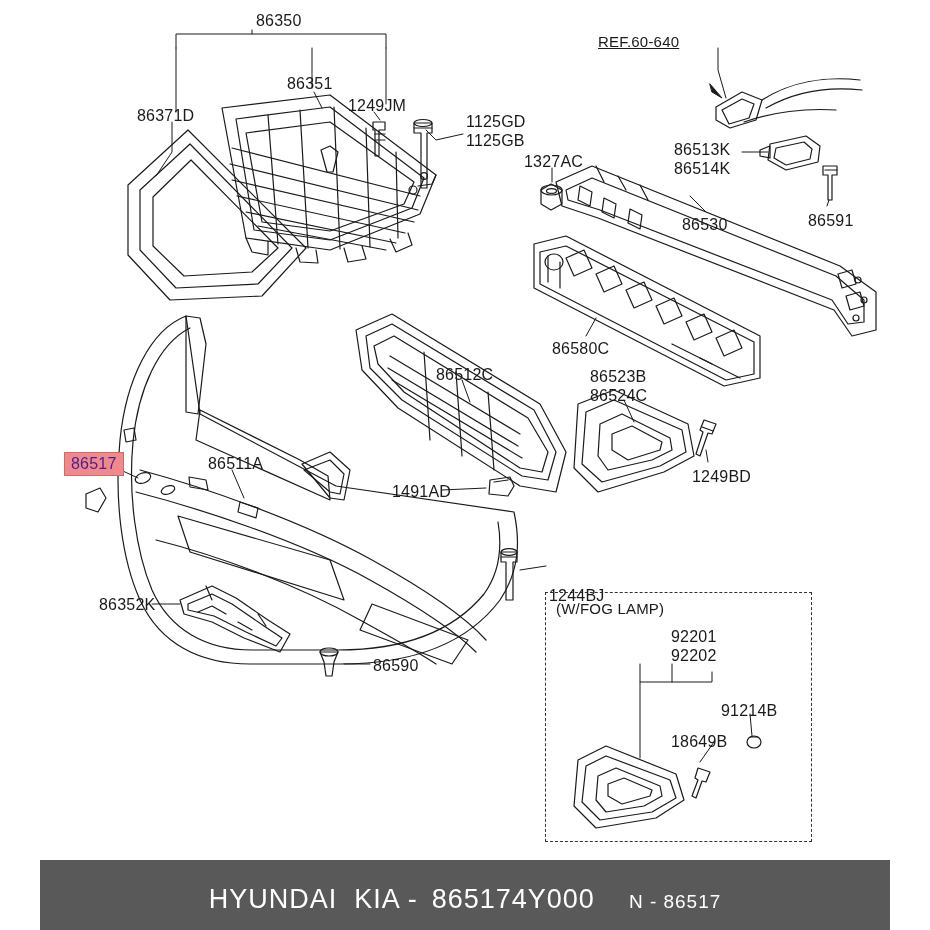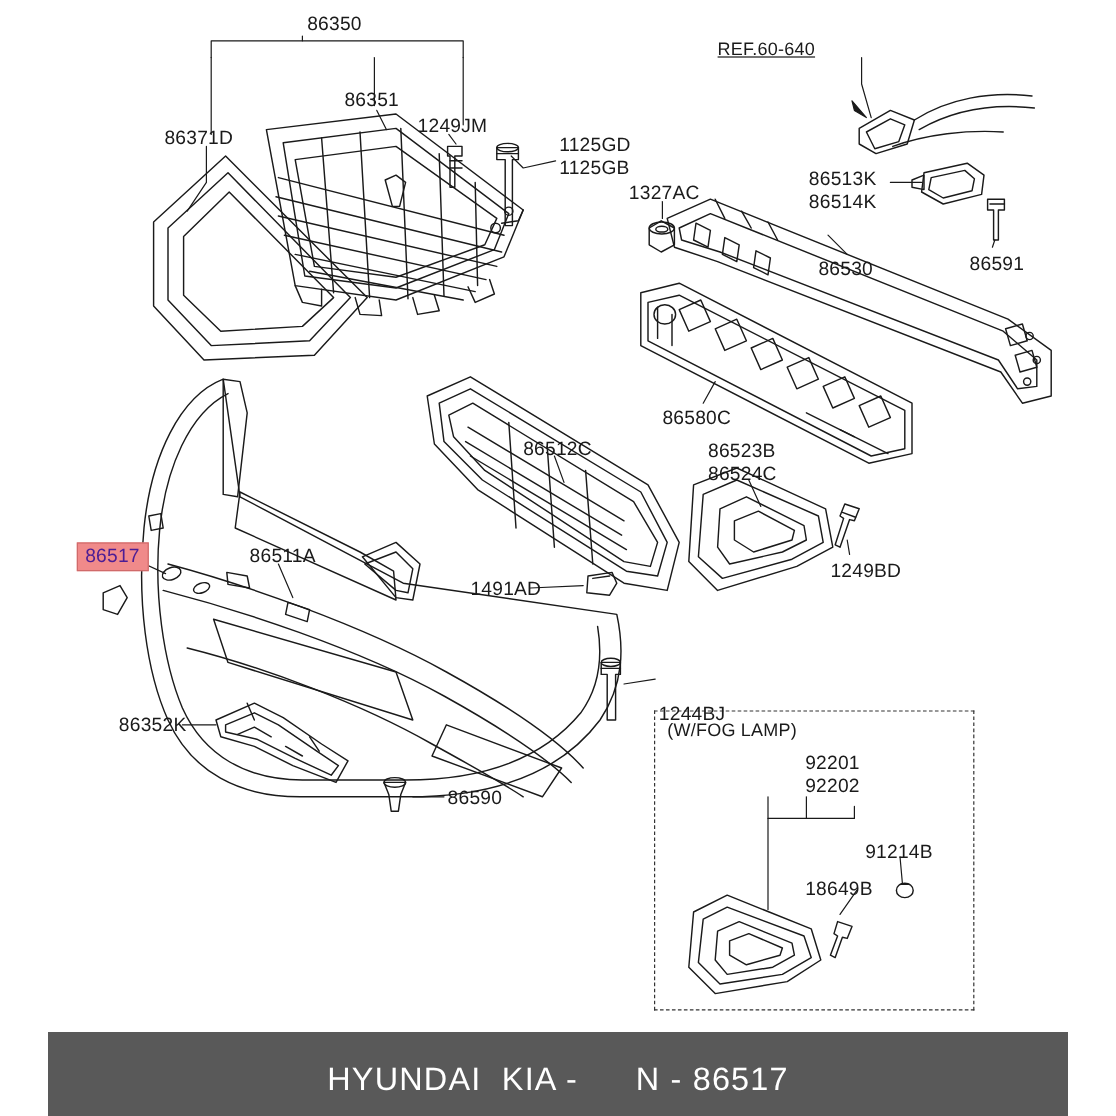--- a/index.html
+++ b/index.html
@@ -66,21 +66,21 @@
     letter-spacing: 1px;
     white-space: pre;
   }
   .footer .brand {
     font-size: 27px;
   }
   .footer .partno {
     font-size: 27px;
   }
   .footer .code {
-    font-size: 27px;
+    font-size: 19px;
     text-align: center;
   }
   .fog-box {
     position: absolute;
     left: 545px;
     top: 592px;
     width: 265px;
     height: 248px;
     border: 1px dashed #333333;
   }
@@ -358,18 +358,19 @@
   <div class="label" style="left:373px; top:657px;">86590</div>
   <div class="label" style="left:671px; top:628px;">92201</div>
   <div class="label" style="left:671px; top:647px;">92202</div>
   <div class="label" style="left:721px; top:702px;">91214B</div>
   <div class="label" style="left:671px; top:733px;">18649B</div>
 
   <div class="footer">
     <div class="footer-inner">
       <span class="brand">HYUNDAI  KIA -</span>
       <span style="width:14px; display:inline-block;"></span>
+      <span class="partno">865174Y000</span>
       <span style="width:34px; display:inline-block;"></span>
       <span class="code">N - 86517</span>
     </div>
   </div>
 
 </div>
 
 </body></html>

